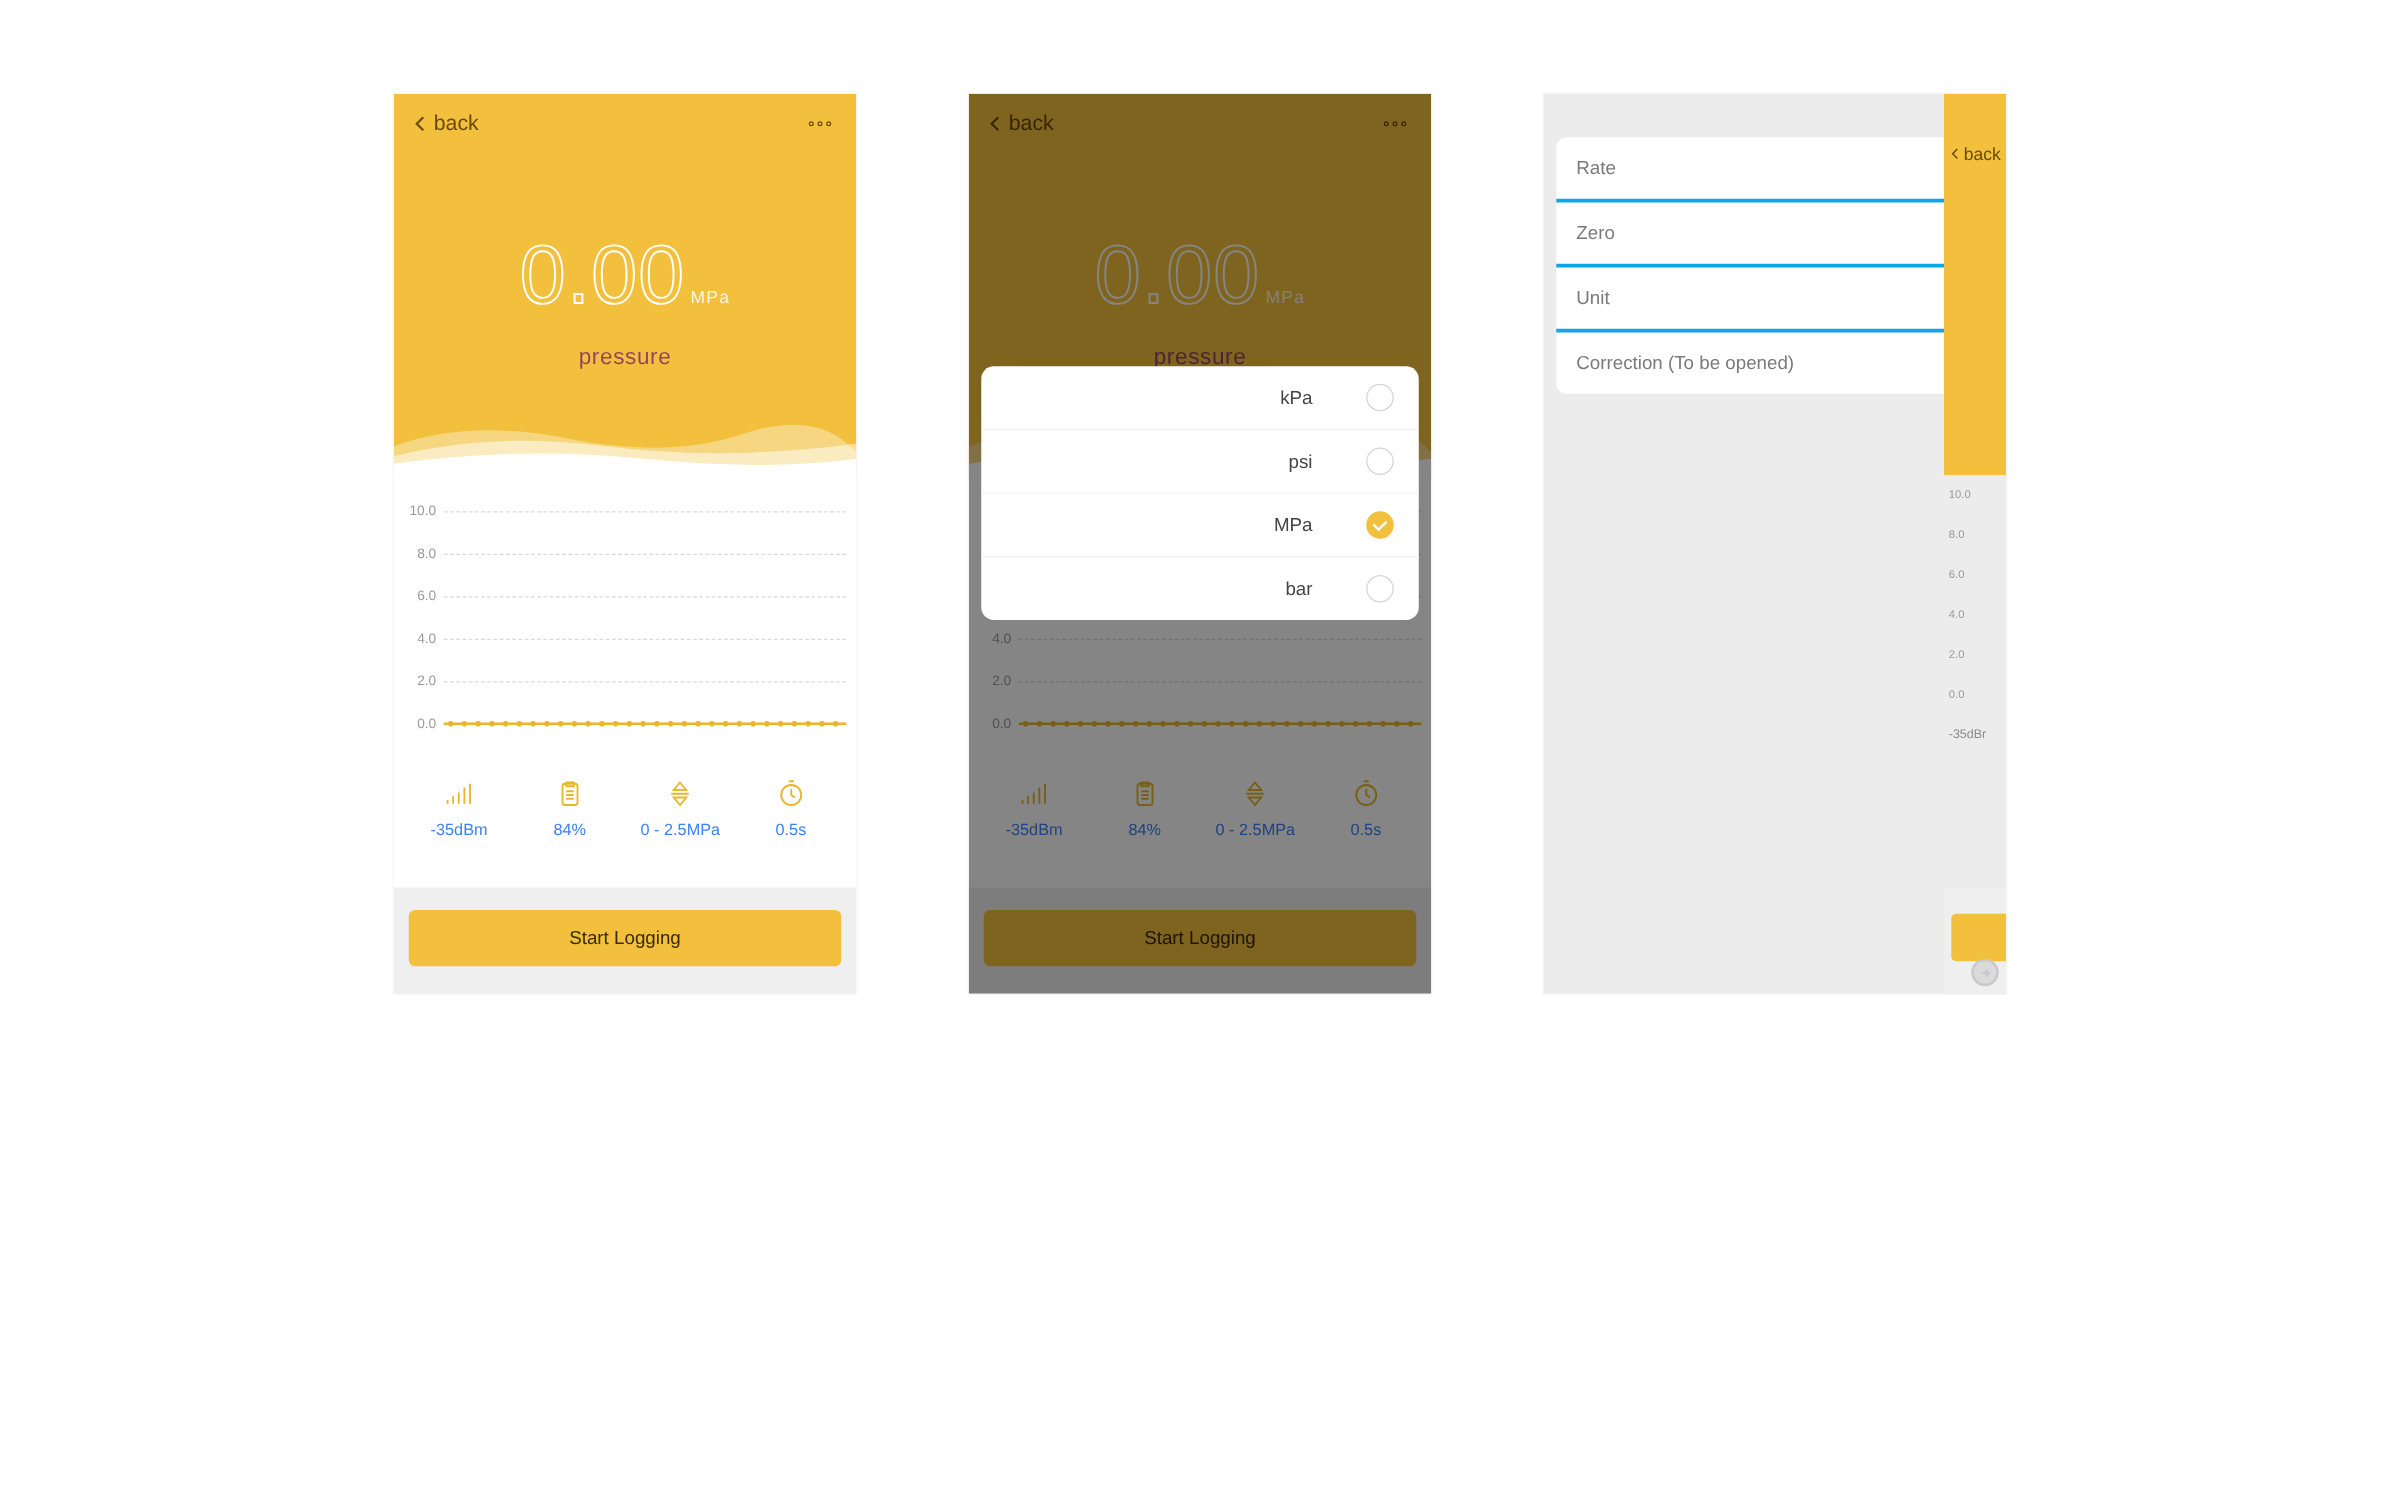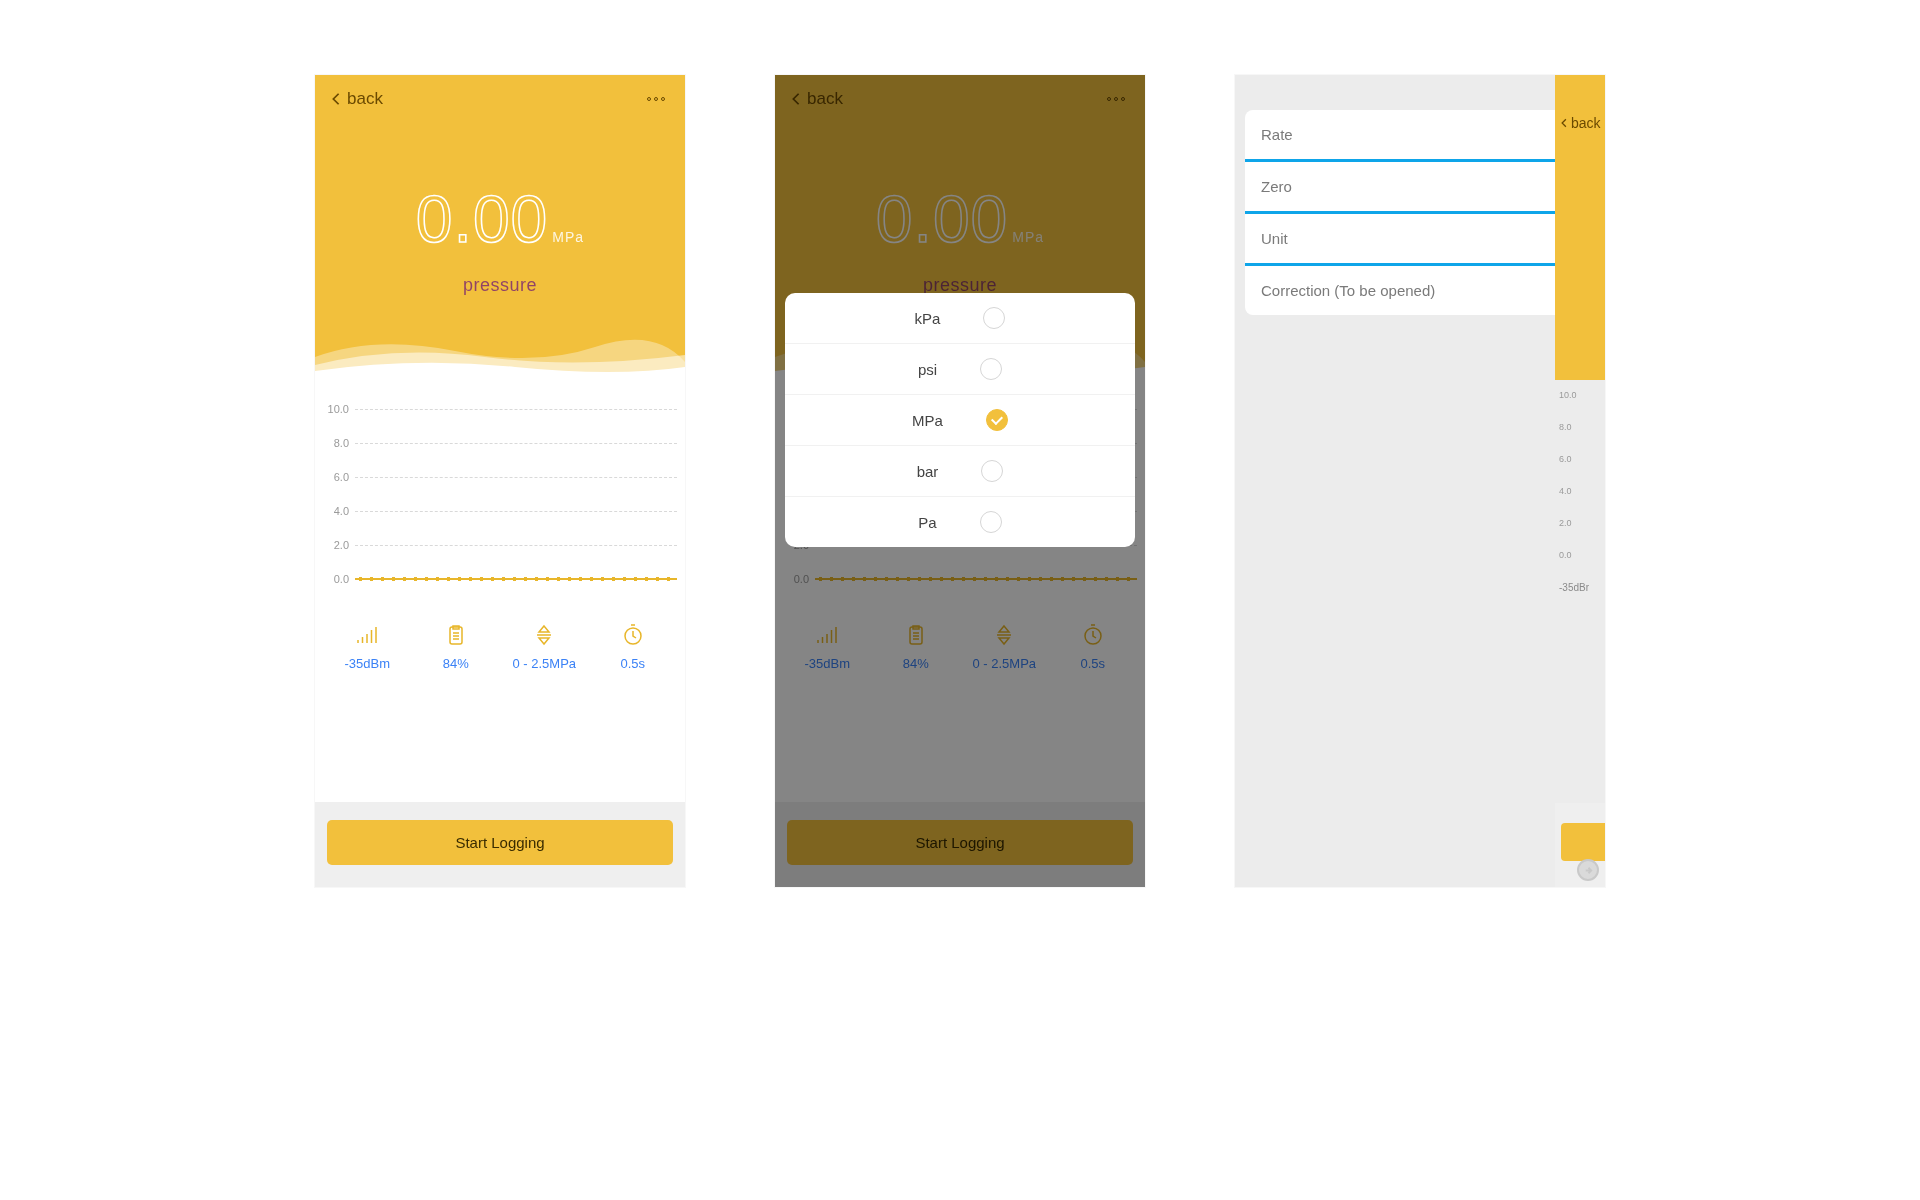--- a/index.html
+++ b/index.html
@@ -9,21 +9,21 @@
     width: 1920px;
     height: 1200px;
     display: flex;
     justify-content: center;
     align-items: flex-start;
     padding-top: 75px;
     gap: 90px;
   }
   .phone {
     width: 370px;
-    height: 812px;
+    height: 720px;
     background: #fff;
     position: relative;
     overflow: hidden;
     box-shadow: 0 0 0 1px rgba(0,0,0,0.03);
   }
   
   .hdr {
     background: #f2c03c;
     height: 305px;
     position: relative;
@@ -174,22 +174,22 @@
     position: absolute;
     left: 10px; right: 10px;
     top: 218px;
     background: #fff;
     border-radius: 10px;
     overflow: hidden;
   }
   .unit-item {
     display: flex;
     align-items: center;
-    justify-content: center;
-    padding: 14px 2px;
+    justify-content: flex-end;
+    padding: 14px 20px;
     border-bottom: 1px solid #f1f1f1;
     font-size: 15px;
     color: #444;
     cursor: pointer;
     gap: 43px;
   }
   .unit-item:last-child { border-bottom: none; }
   .radio {
     width: 22px; height: 22px;
     border: 1.5px solid #d6d6d6;
@@ -486,24 +486,20 @@
         <span class="radio"></span>
       </div>
     <div class="unit-item">
         <span>MPa</span>
         <span class="radio checked"></span>
       </div>
     <div class="unit-item">
         <span>bar</span>
         <span class="radio"></span>
       </div>
-    <div class="unit-item">
-        <span>Pa</span>
-        <span class="radio"></span>
-      </div>
   </div>
 </div>
 
 <div class="phone phone3">
   <div class="settings-panel">
     <div class="settings-item">
         <span>Rate</span>
         <span class="chev">›</span>
       </div>
     <div class="settings-item">

